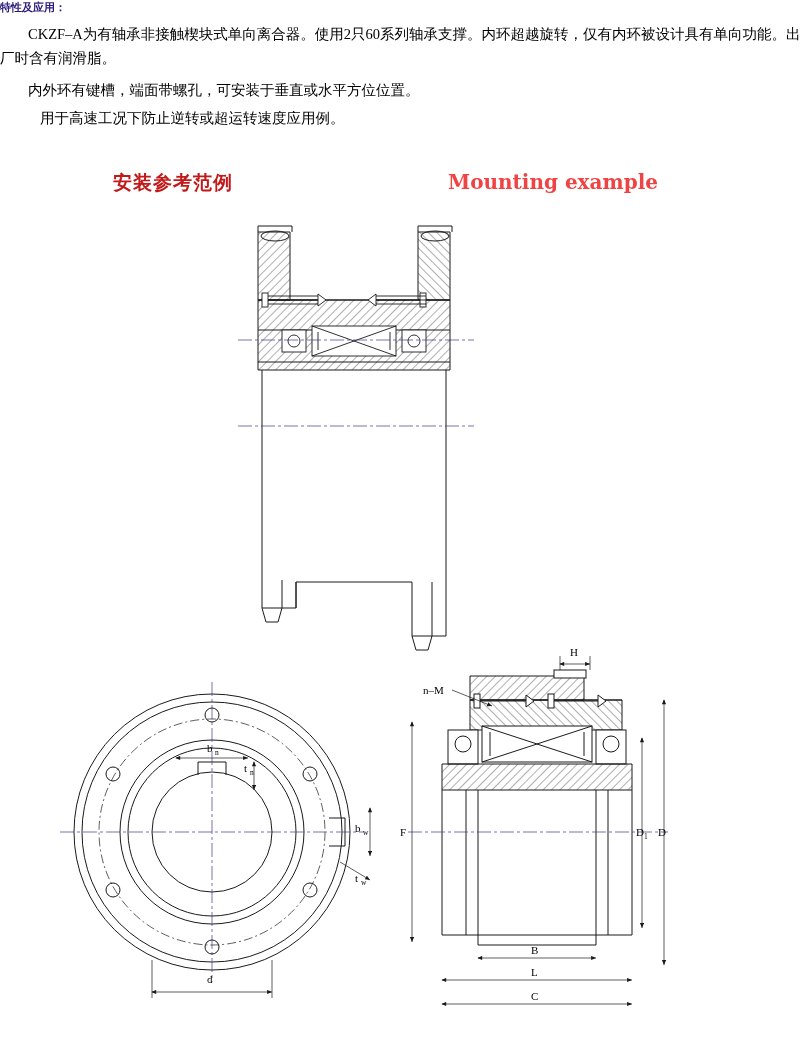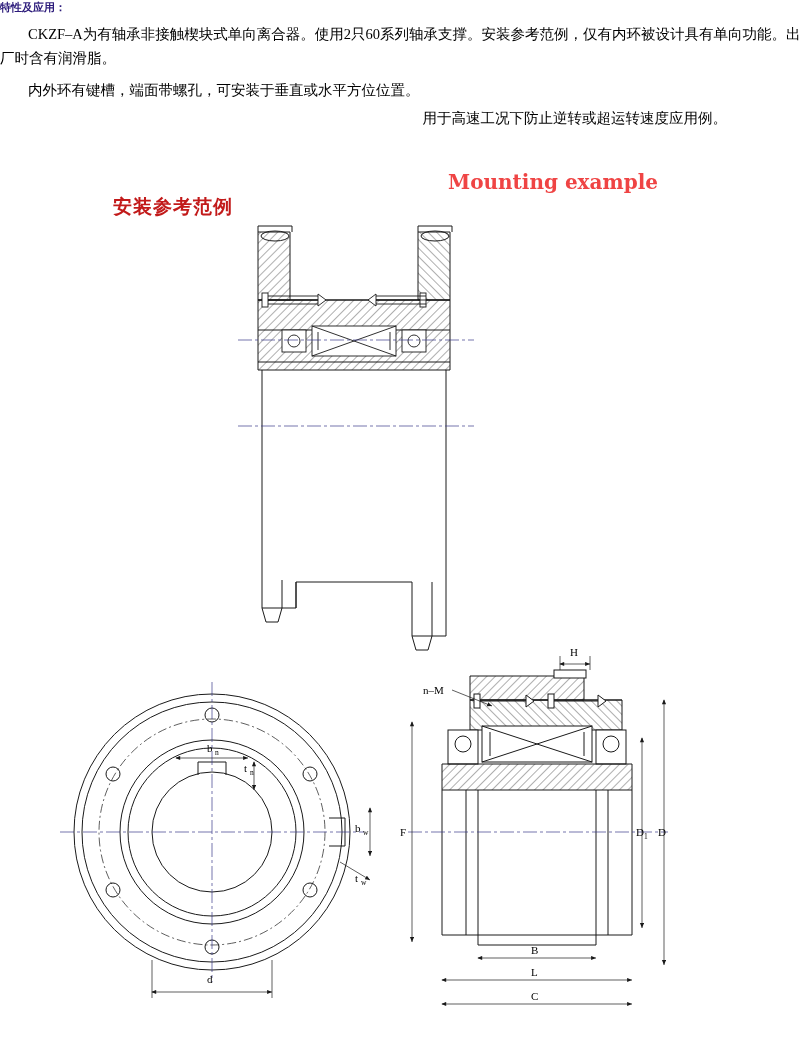--- a/index.html
+++ b/index.html
@@ -37,33 +37,32 @@
   .para {
     position: absolute;
     font-family: "Liberation Serif", serif;
     font-size: 14.5px;
     line-height: 24px;
     color: #000000;
     width: 727px;
   }
   .para.p1 { left: 0px; top: 22px; width: 808px; text-indent: 28px; }
   .para.p2 { left: 0px; top: 78px; text-indent: 28px; }
-  .para.p3 { left: 0px; top: 106px; text-indent: 28px; text-align: right; }
+  .para.p3 { left: 12px; top: 106px; text-indent: 28px; }
 
   
   .heading-cn {
     position: absolute;
     left: 113px;
     top: 170px;
     font-family: "DejaVu Sans", sans-serif;
     font-weight: bold;
     font-size: 19px;
     color: #c21a1a;
     letter-spacing: 1px;
-    margin-top: 24px;
   }
   .heading-en {
     position: absolute;
     left: 448px;
     top: 170px;
     font-family: "DejaVu Serif", serif;
     font-weight: bold;
     font-size: 20px;
     color: #ef4444;
     letter-spacing: 0px;
@@ -89,21 +88,21 @@
     fill: #000;
   }
 </style>
 </head>
 <body>
 
 <div class="page">
 
   <div class="section-title">特性及应用：</div>
 
-  <div class="para p1">CKZF–A为有轴承非接触楔块式单向离合器。使用2只60系列轴承支撑。安装参考范例，仅有内环被设计具有单向功能。出厂时含有润滑脂。</div>
+  <div class="para p1">CKZF–A为有轴承非接触楔块式单向离合器。使用2只60系列轴承支撑。内环超越旋转，仅有内环被设计具有单向功能。出厂时含有润滑脂。</div>
   <div class="para p2">内外环有键槽，端面带螺孔，可安装于垂直或水平方位位置。</div>
   <div class="para p3">用于高速工况下防止逆转或超运转速度应用例。</div>
 
   <div class="heading-cn">安装参考范例</div>
   <div class="heading-en">Mounting example</div>
 
   <svg class="drawing" viewBox="0 0 810 1040" xmlns="http://www.w3.org/2000/svg">
     <defs>
       <pattern id="hatchR" width="6" height="6" patternTransform="rotate(45)" patternUnits="userSpaceOnUse">
         <line x1="0" y1="0" x2="0" y2="6" stroke="#1a1a1a" stroke-width="0.7"></line>

